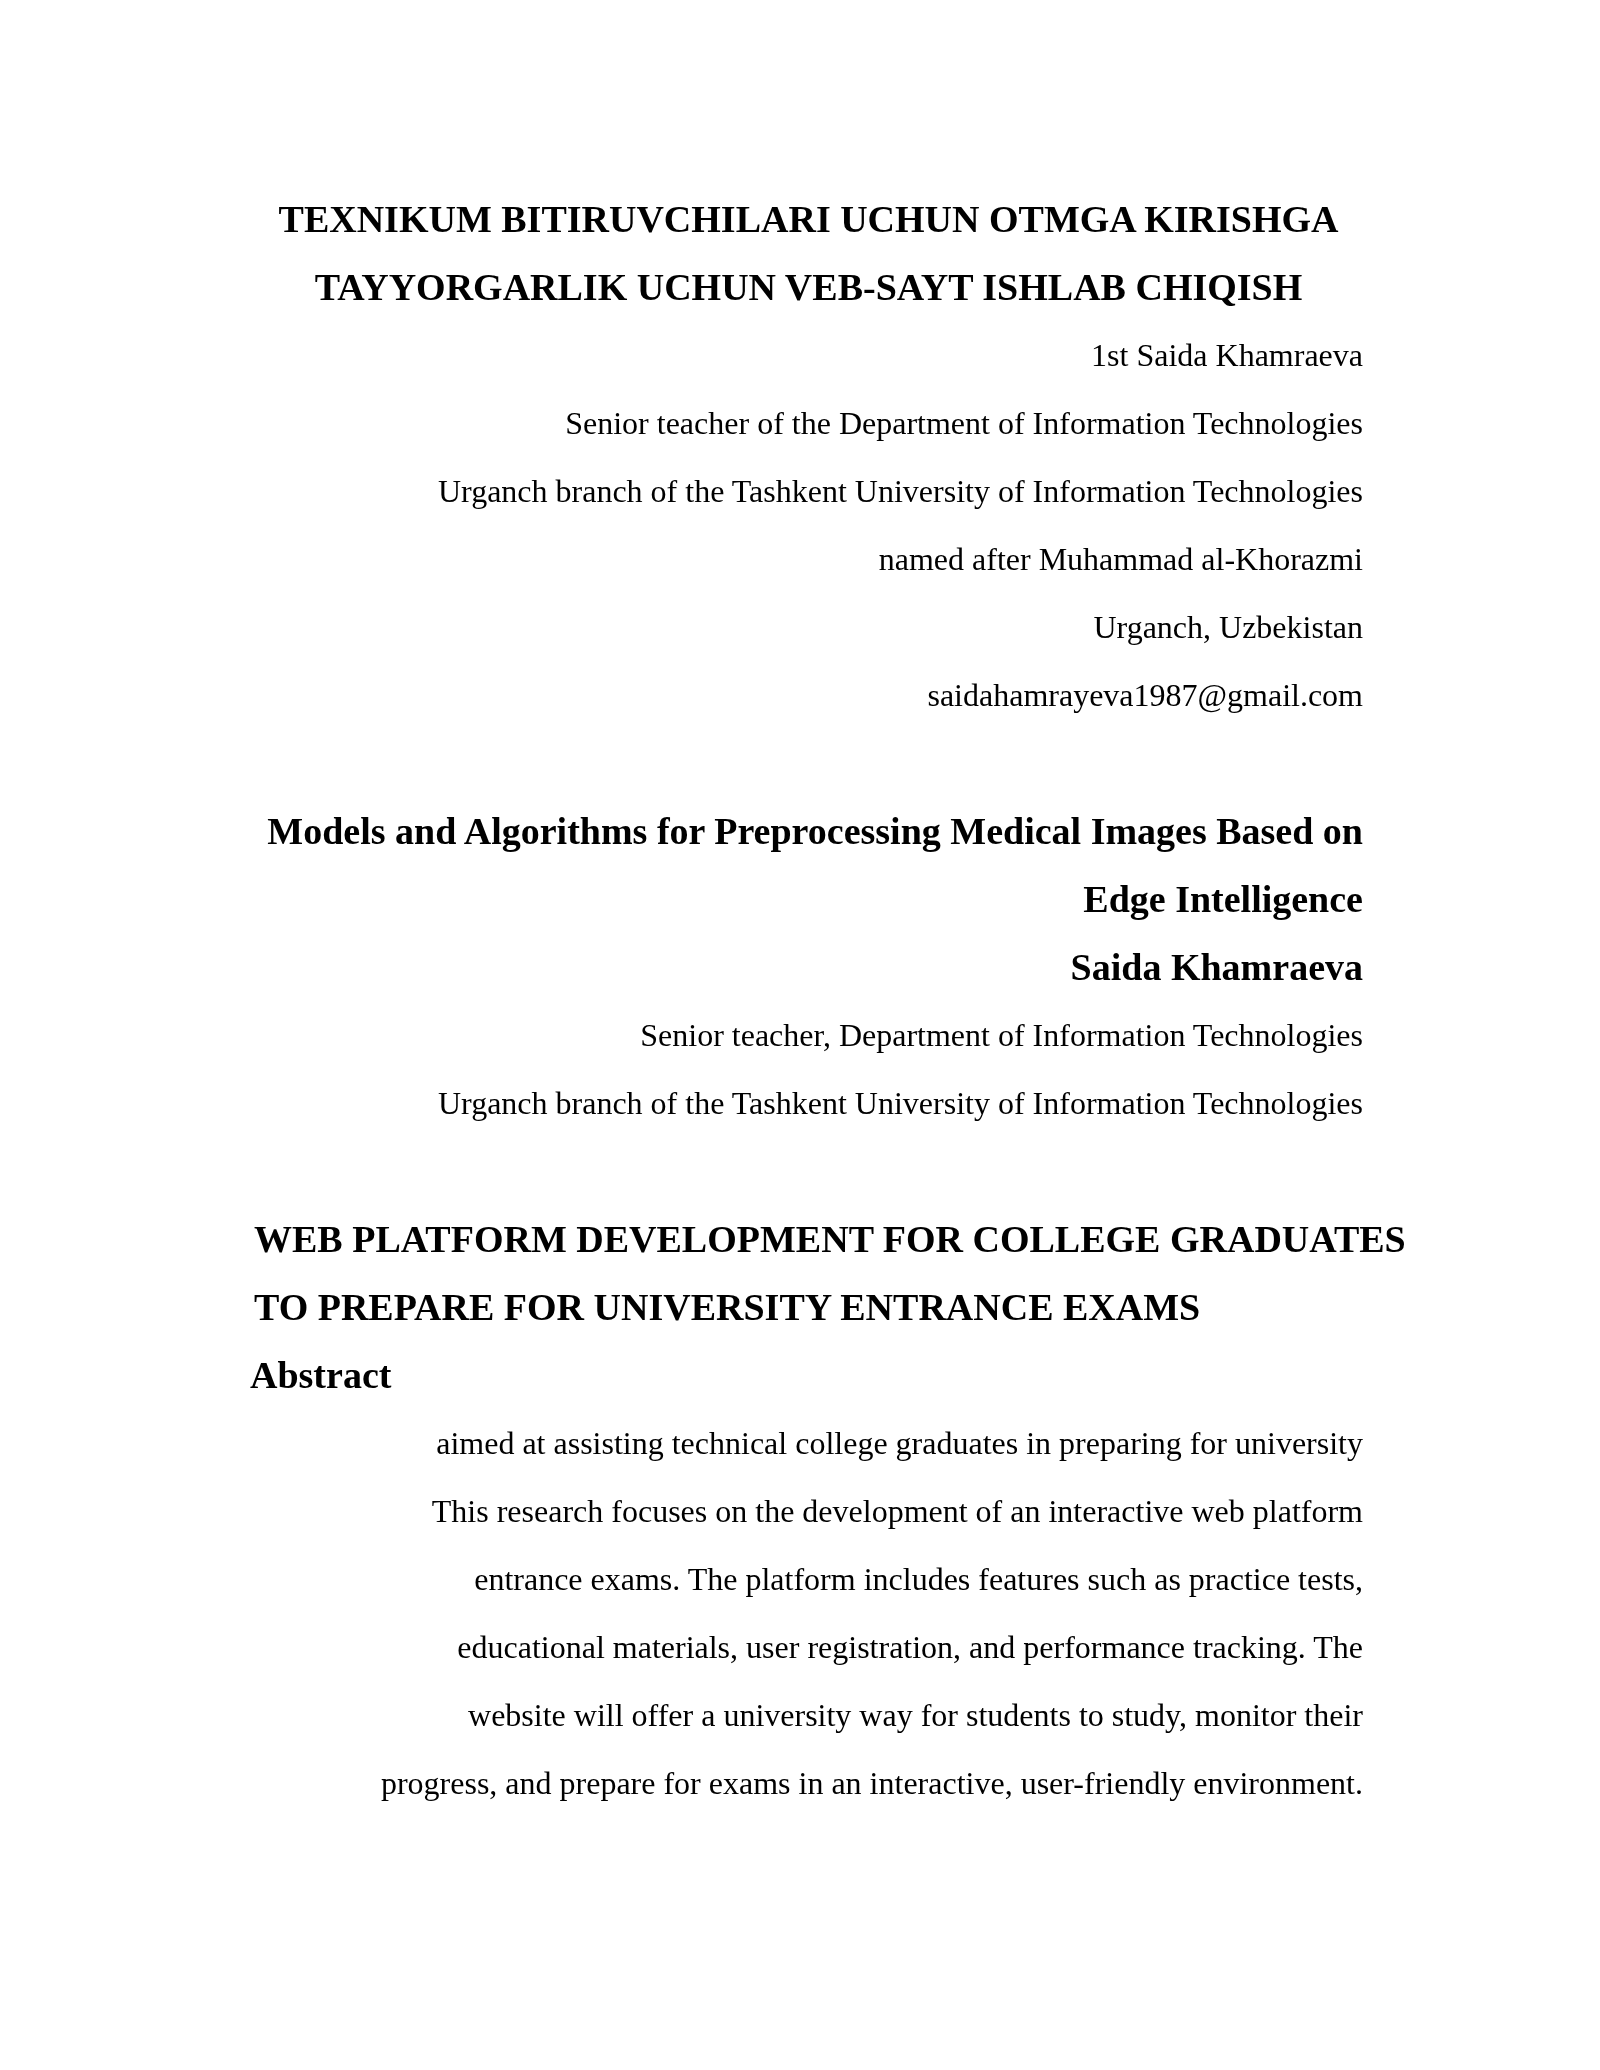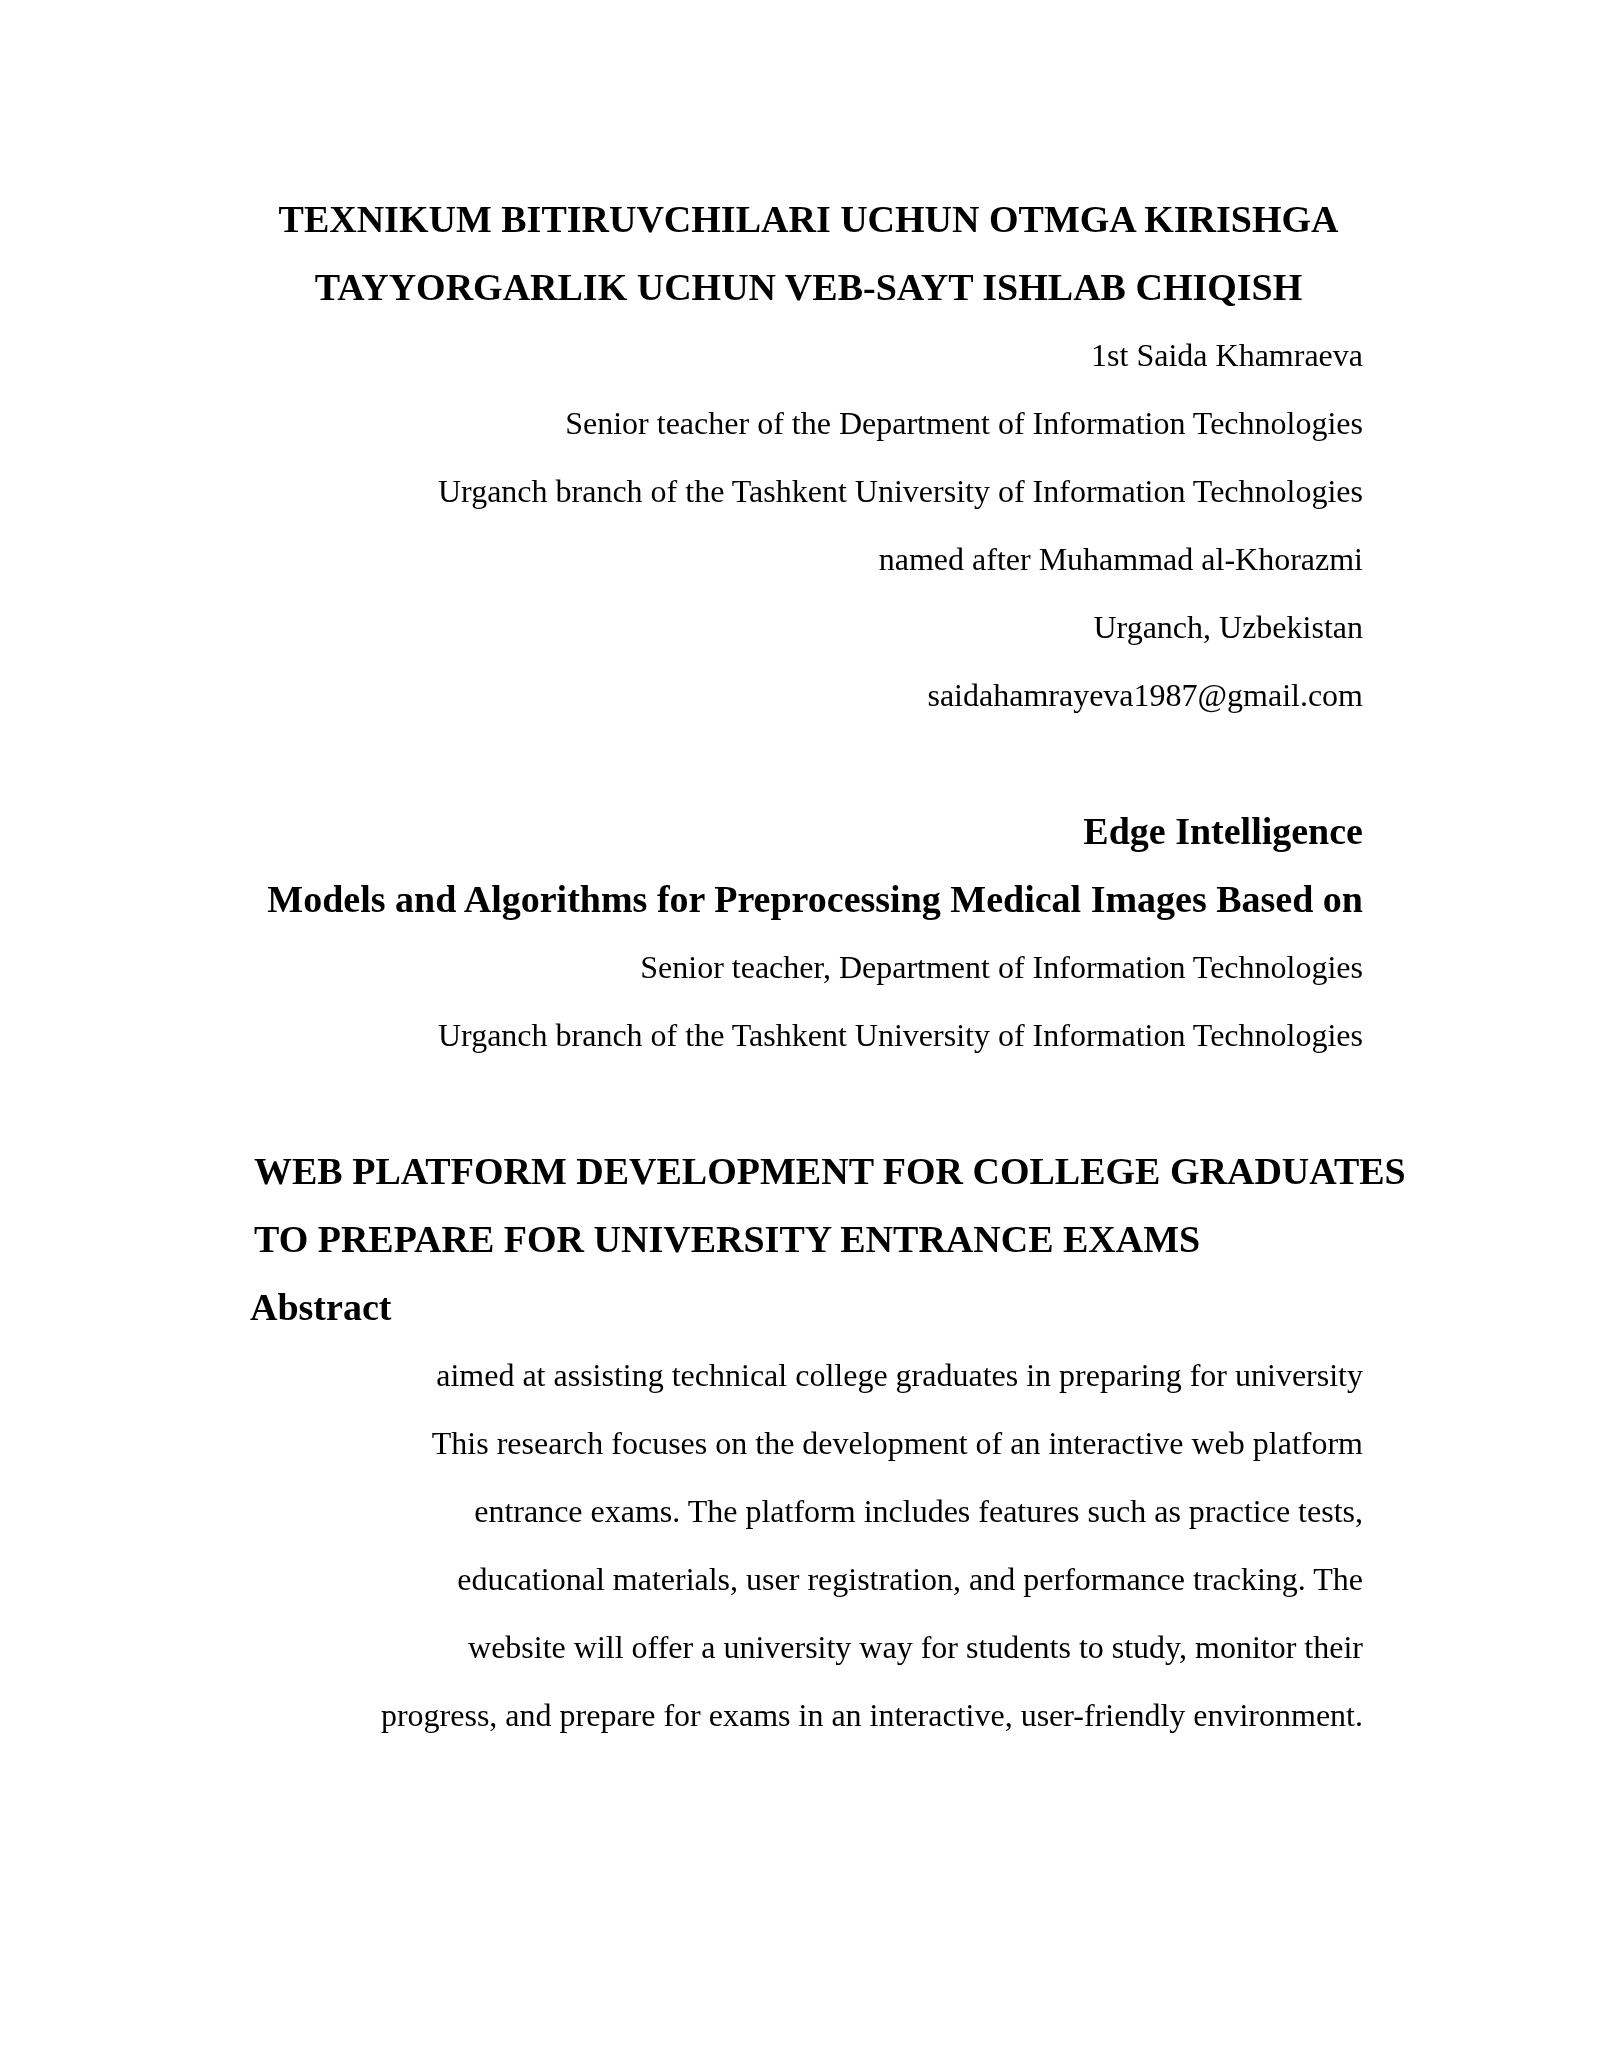--- a/index.html
+++ b/index.html
@@ -57,22 +57,23 @@
       <div class="line body-size">Senior teacher of the Department of Information Technologies</div>
       <div class="line body-size">Urganch branch of the Tashkent University of Information Technologies</div>
       <div class="line body-size">named after Muhammad al-Khorazmi</div>
       <div class="line body-size">Urganch, Uzbekistan</div>
       <div class="line body-size">saidahamrayeva1987@gmail.com</div>
     </div>
 
     <div class="spacer"></div>
 
     <div class="right">
+      <div class="line head-size">Models and Algorithms for Preprocessing Medical Images Based on</div>
       <div class="line head-size">Edge Intelligence</div>
-      <div class="line head-size">Models and Algorithms for Preprocessing Medical Images Based on</div>
+      <div class="line head-size">Saida Khamraeva</div>
     </div>
 
     <div class="right">
       <div class="line body-size">Senior teacher, Department of Information Technologies</div>
       <div class="line body-size">Urganch branch of the Tashkent University of Information Technologies</div>
     </div>
 
     <div class="spacer"></div>
 
     <div class="left">

